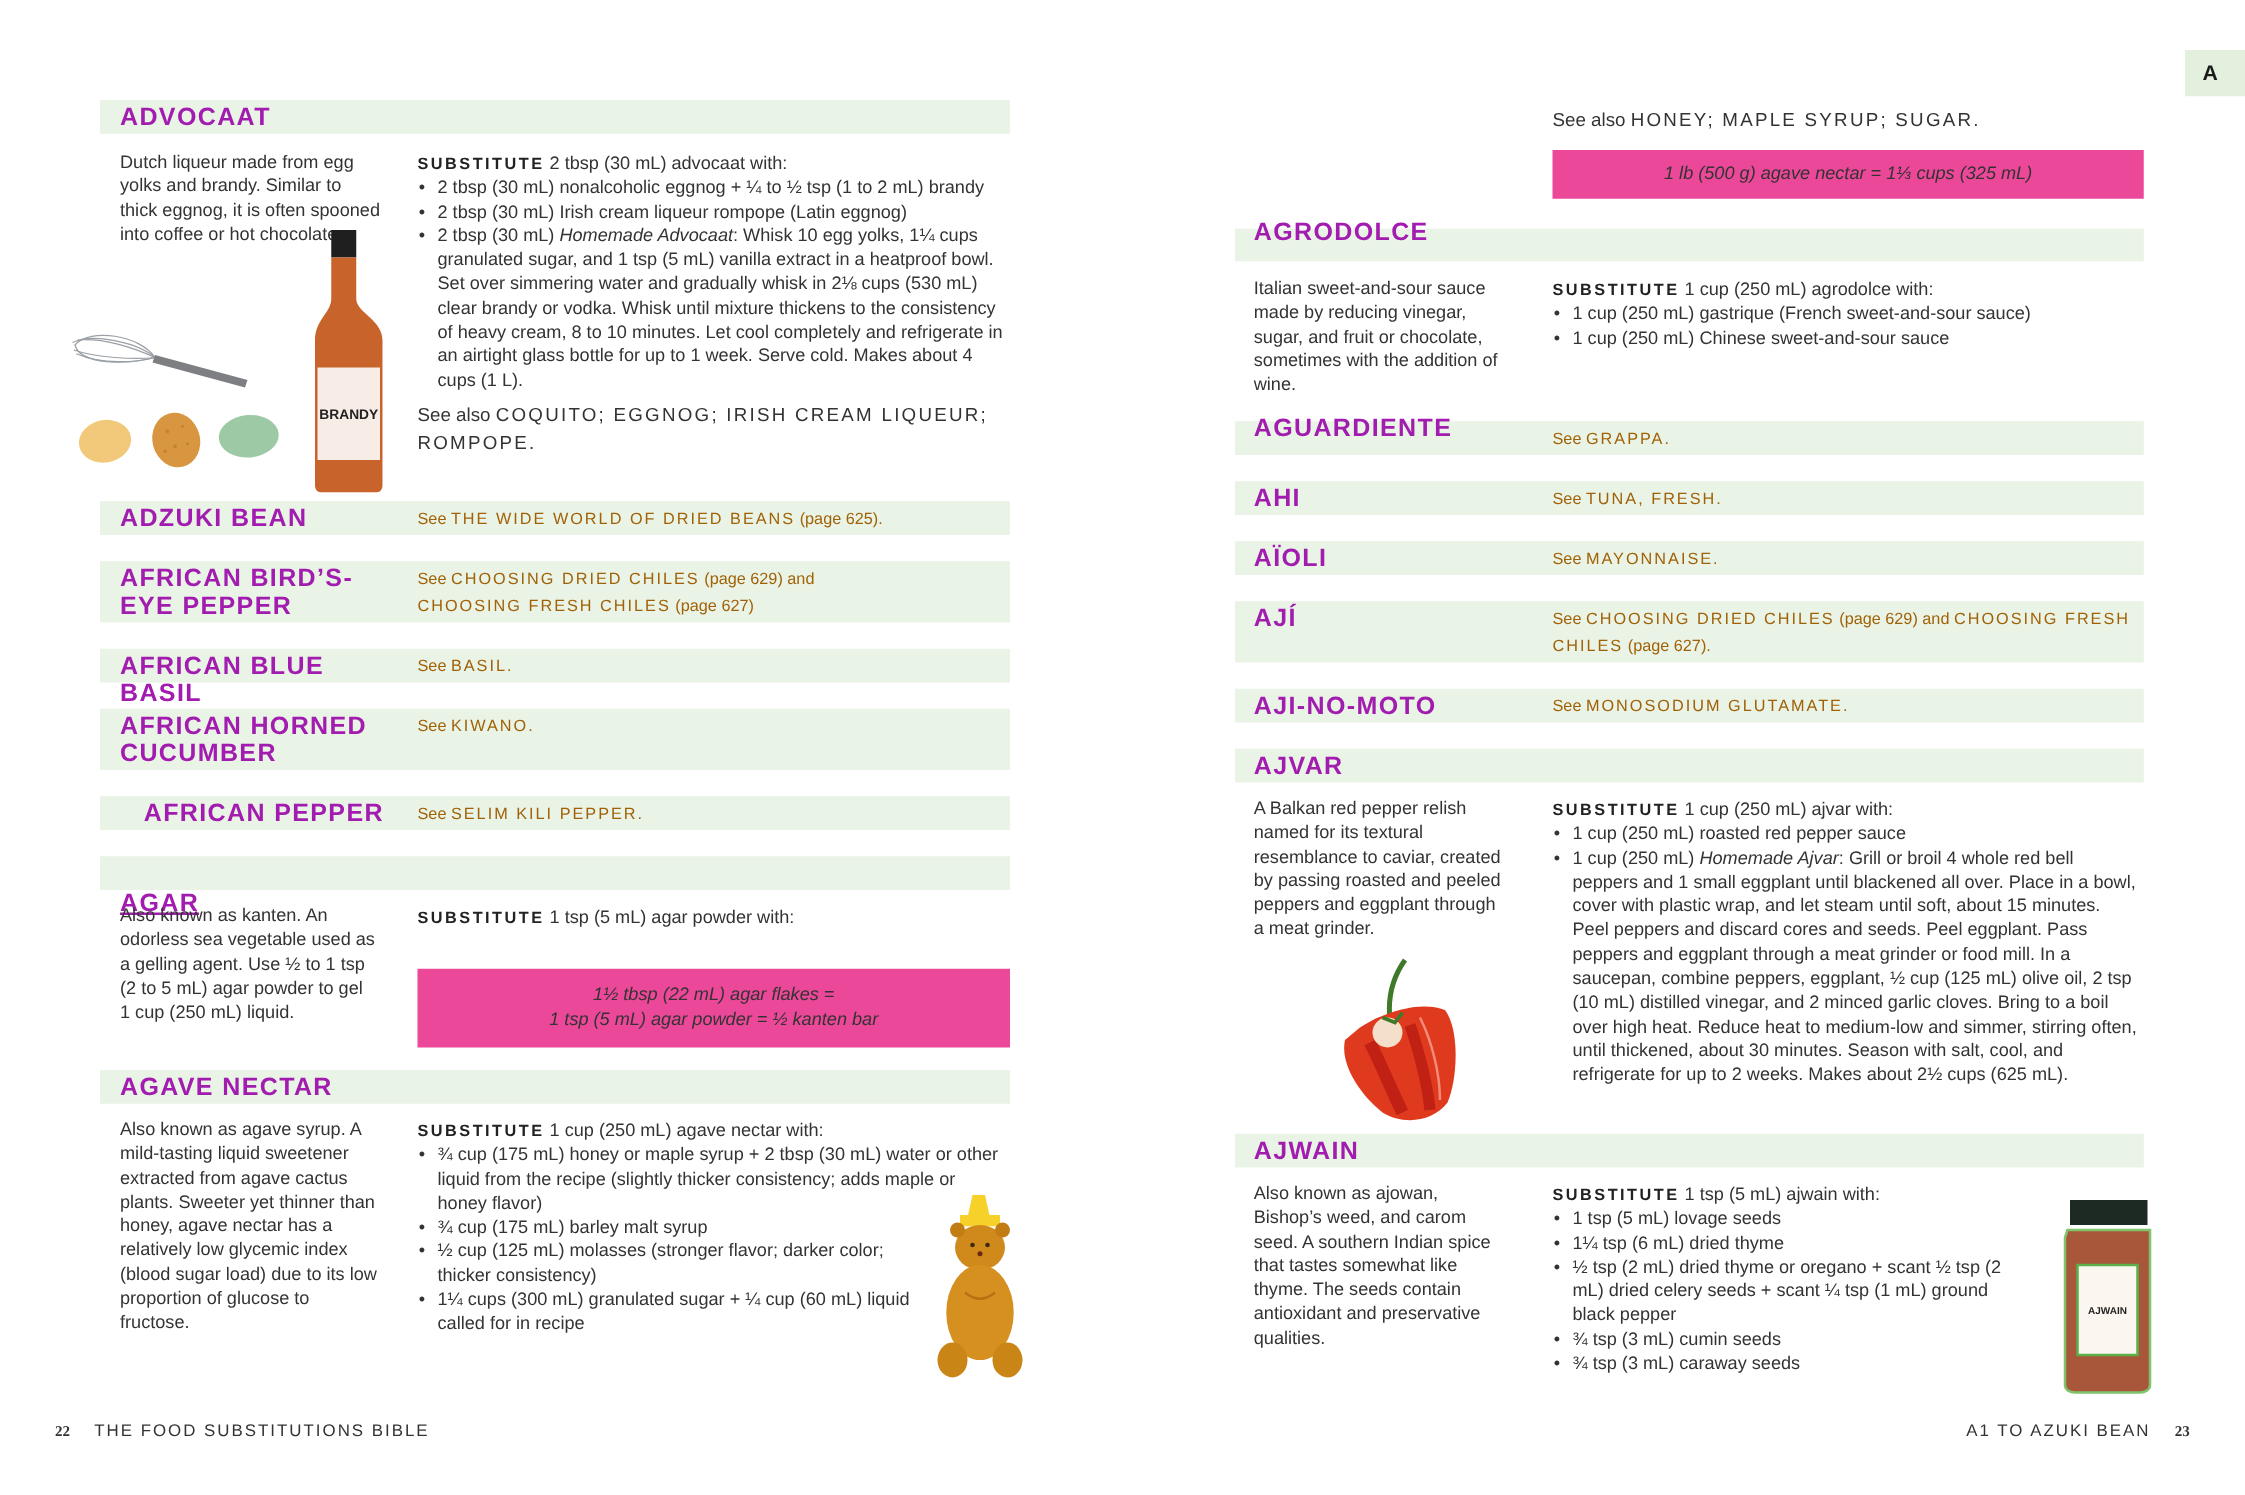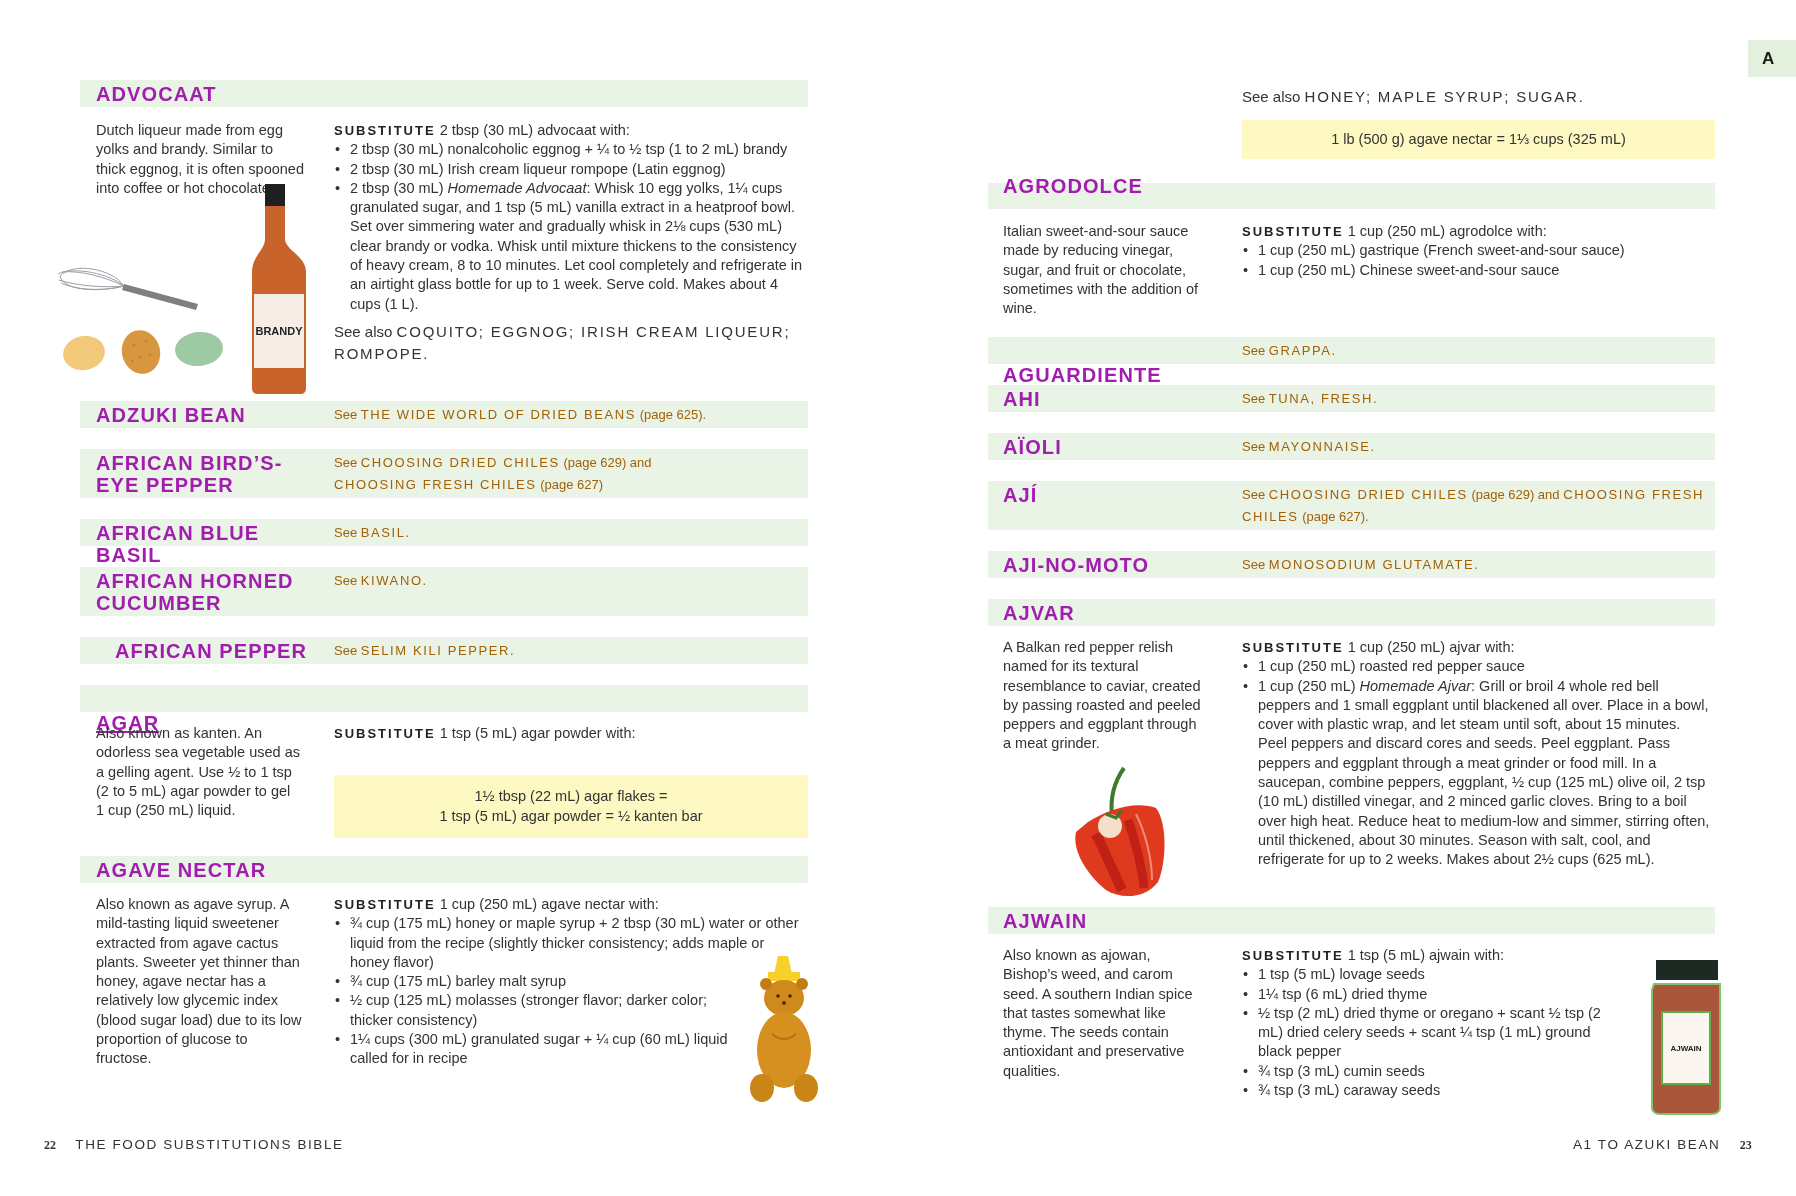--- a/index.html
+++ b/index.html
@@ -36,22 +36,22 @@
   .left-subst { left:334px; width:470px; }
   .right-subst { left:1242px; width:470px; }
   .subst .kw { font-weight:bold; letter-spacing:2px; font-size:13px; color:#222; }
   .subst ul { list-style:none; margin:0; padding:0; }
   .subst li { position:relative; padding-left:16px; }
   .subst li::before { content:"•"; position:absolute; left:1px; top:0; }
   .subst em { font-style:italic; }
   .seealso { position:absolute; font-size:15px; line-height:22px; color:#333; }
   .seealso .caps { letter-spacing:1.8px; }
   .convbox {
-    position:absolute; background:#fef9c3; font-size:14.5px; line-height:19.3px;
-    text-align:center; color:#333; display:flex; flex-direction:column; justify-content:center;
+    position:absolute; background:#ec4899; font-size:14.5px; line-height:19.3px;
+    text-align:center; color:#333; display:flex; flex-direction:column; justify-content:center;font-style:italic;
   }
   .footer { position:absolute; top:1137px; font-size:13.5px; letter-spacing:1.6px; color:#333; }
   .folio { font-family:"Liberation Serif", serif; font-weight:bold; font-size:12px; letter-spacing:0; color:#333; }
   .tab-a {
     position:absolute; left:1748px; top:40px; width:48px; height:37px; background:#e3f0de;
     font-weight:bold; font-size:17px; display:flex; align-items:center; padding-left:14px; box-sizing:border-box;
     color:#1b1b1b;
   }
   .illus { position:absolute; }
 </style>
@@ -197,21 +197,21 @@
   <div class="desc right-desc" style="top:222px;width:205px;">Italian sweet-and-sour sauce made by reducing vinegar, sugar, and fruit or chocolate, sometimes with the addition of wine.</div>
   <div class="subst right-subst" style="top:222px;">
     <div><span class="kw">SUBSTITUTE</span> <span>1 cup (250 mL) agrodolce with:</span></div>
     <ul>
       <li>1 cup (250 mL) gastrique (French sweet-and-sour sauce)</li>
       <li>1 cup (250 mL) Chinese sweet-and-sour sauce</li>
     </ul>
   </div>
 
   <div class="band right-band" style="top:337px;height:27px;"></div>
-  <div class="term right-term" style="top:332px;margin-top:32px;">AGUARDIENTE</div>
+  <div class="term right-term" style="top:332px;">AGUARDIENTE</div>
   <div class="see right-see" style="top:340px;">
     <span>See </span><span class="caps">GRAPPA.</span>
   </div>
 
   <div class="band right-band" style="top:385px;height:27px;"></div>
   <div class="term right-term" style="top:388px;">AHI</div>
   <div class="see right-see" style="top:388px;">
     <span>See </span><span class="caps">TUNA, FRESH.</span>
   </div>
 

